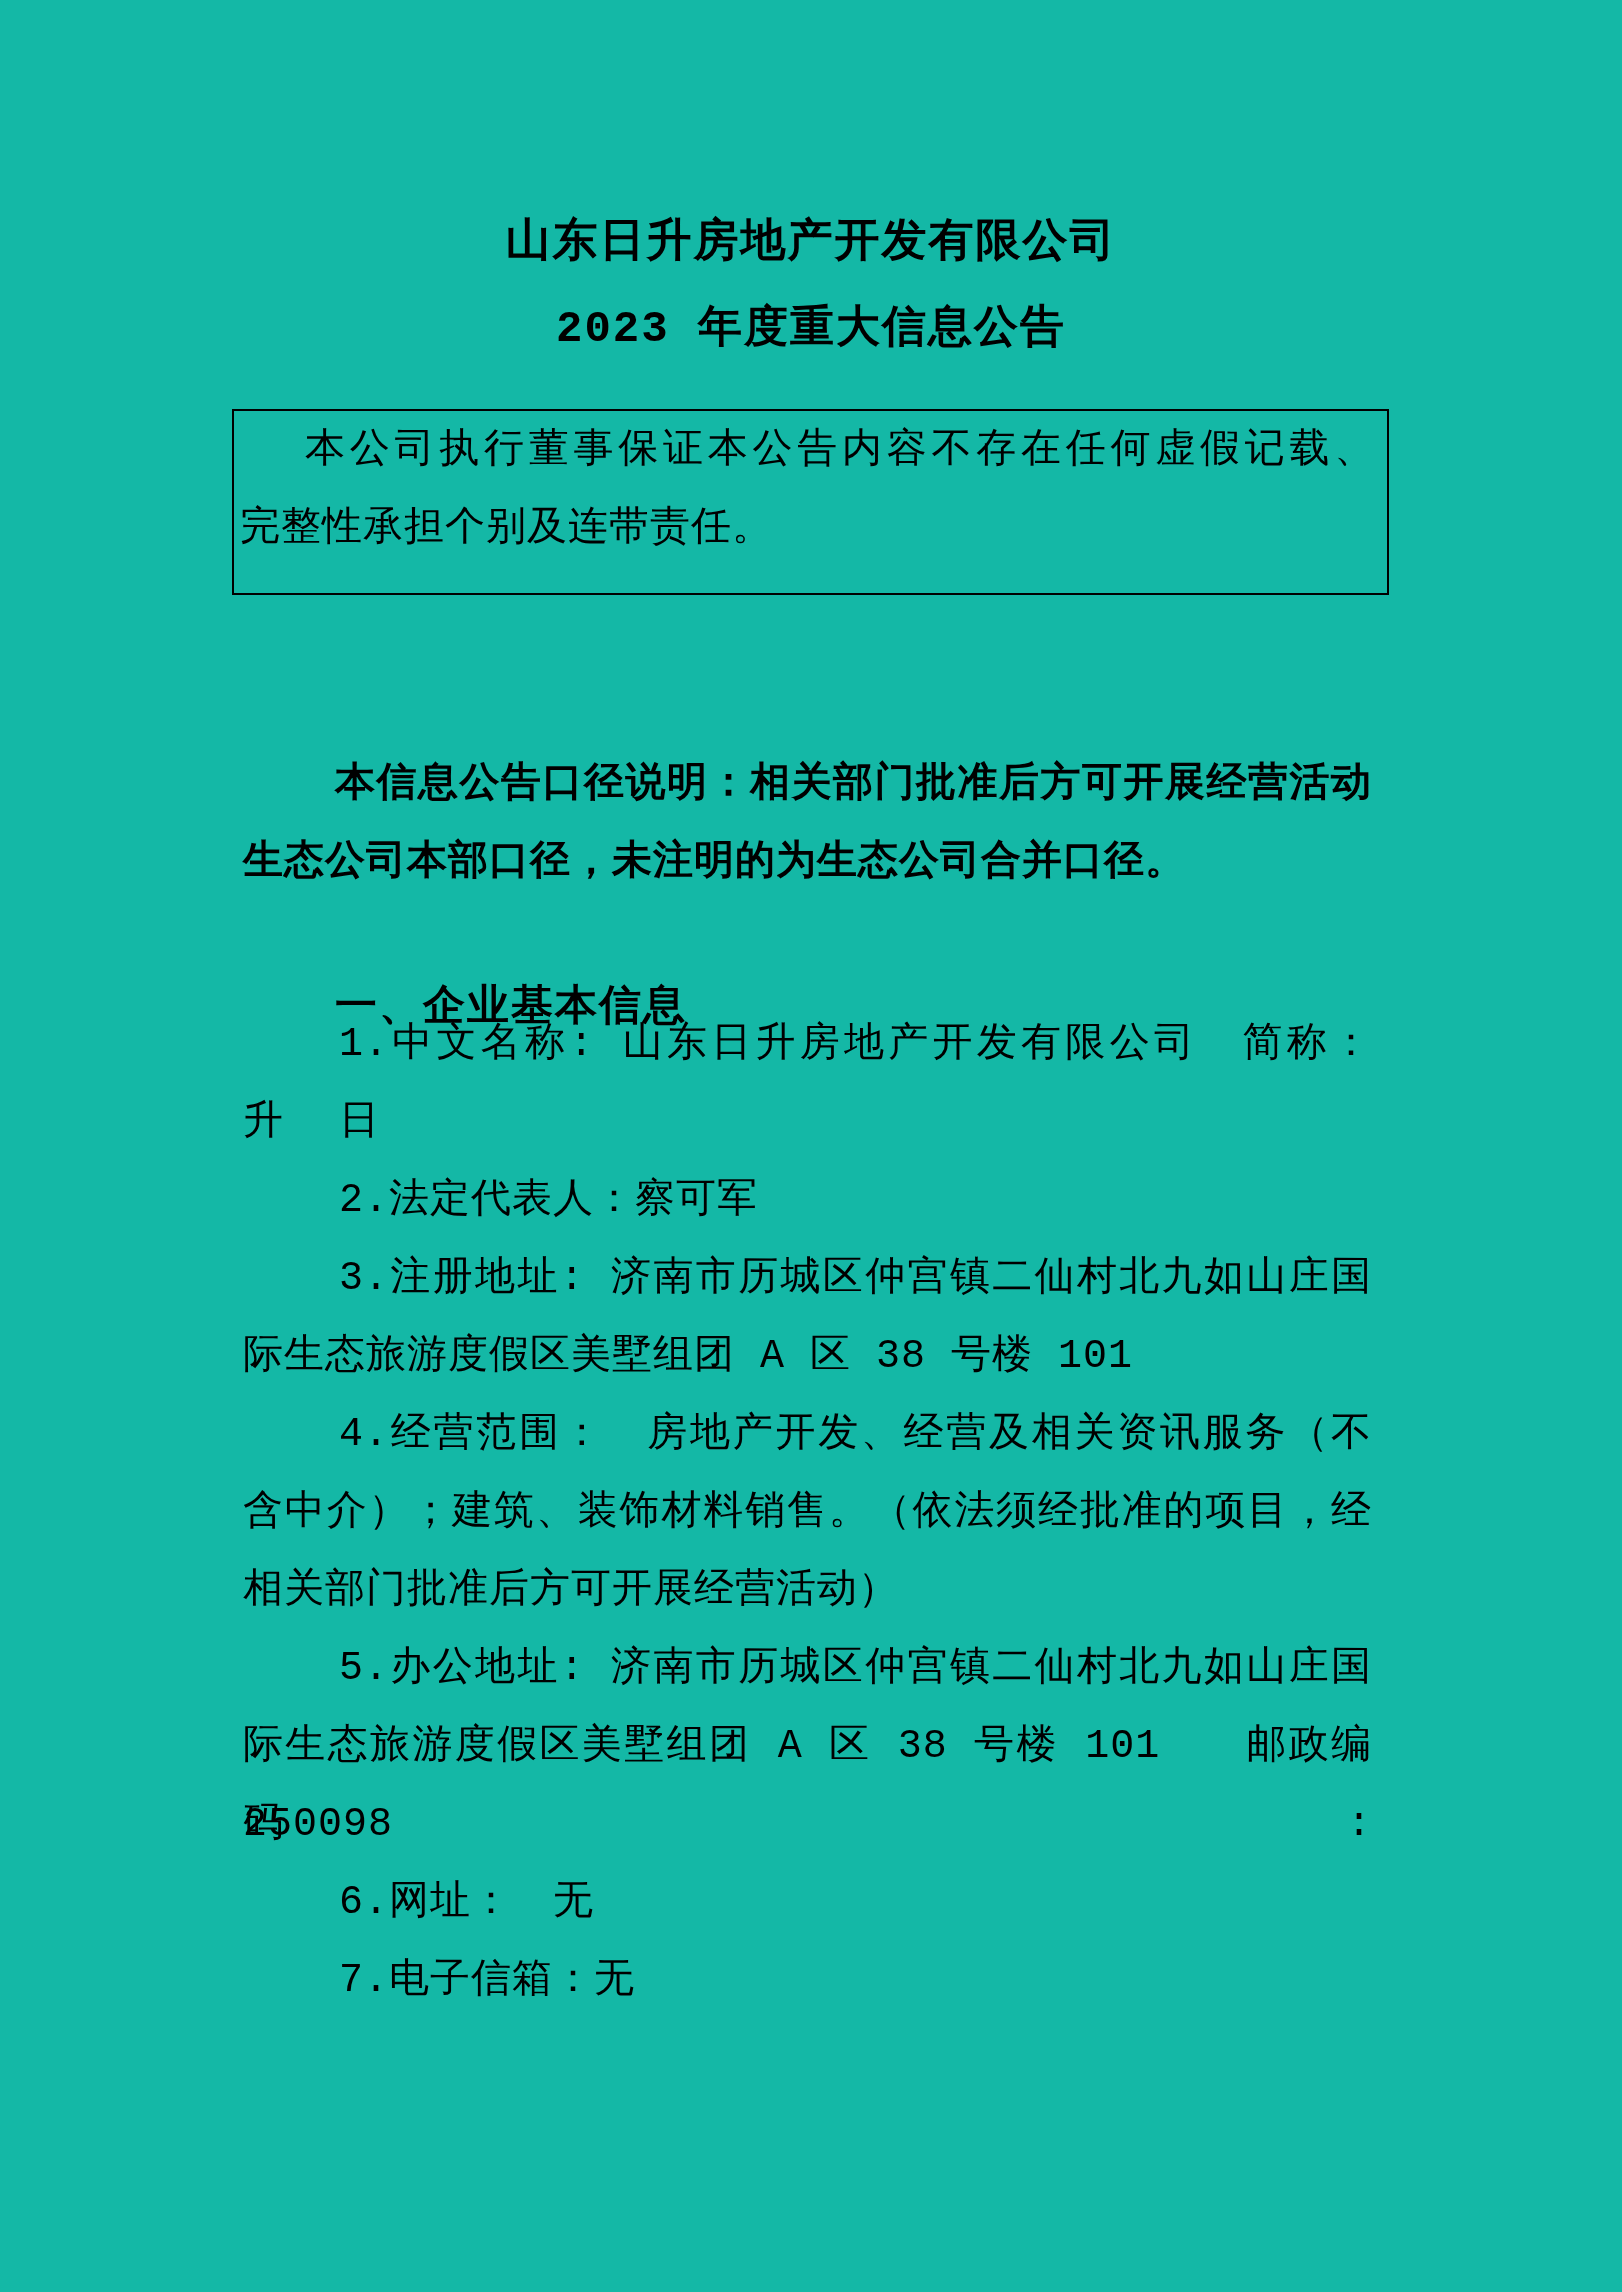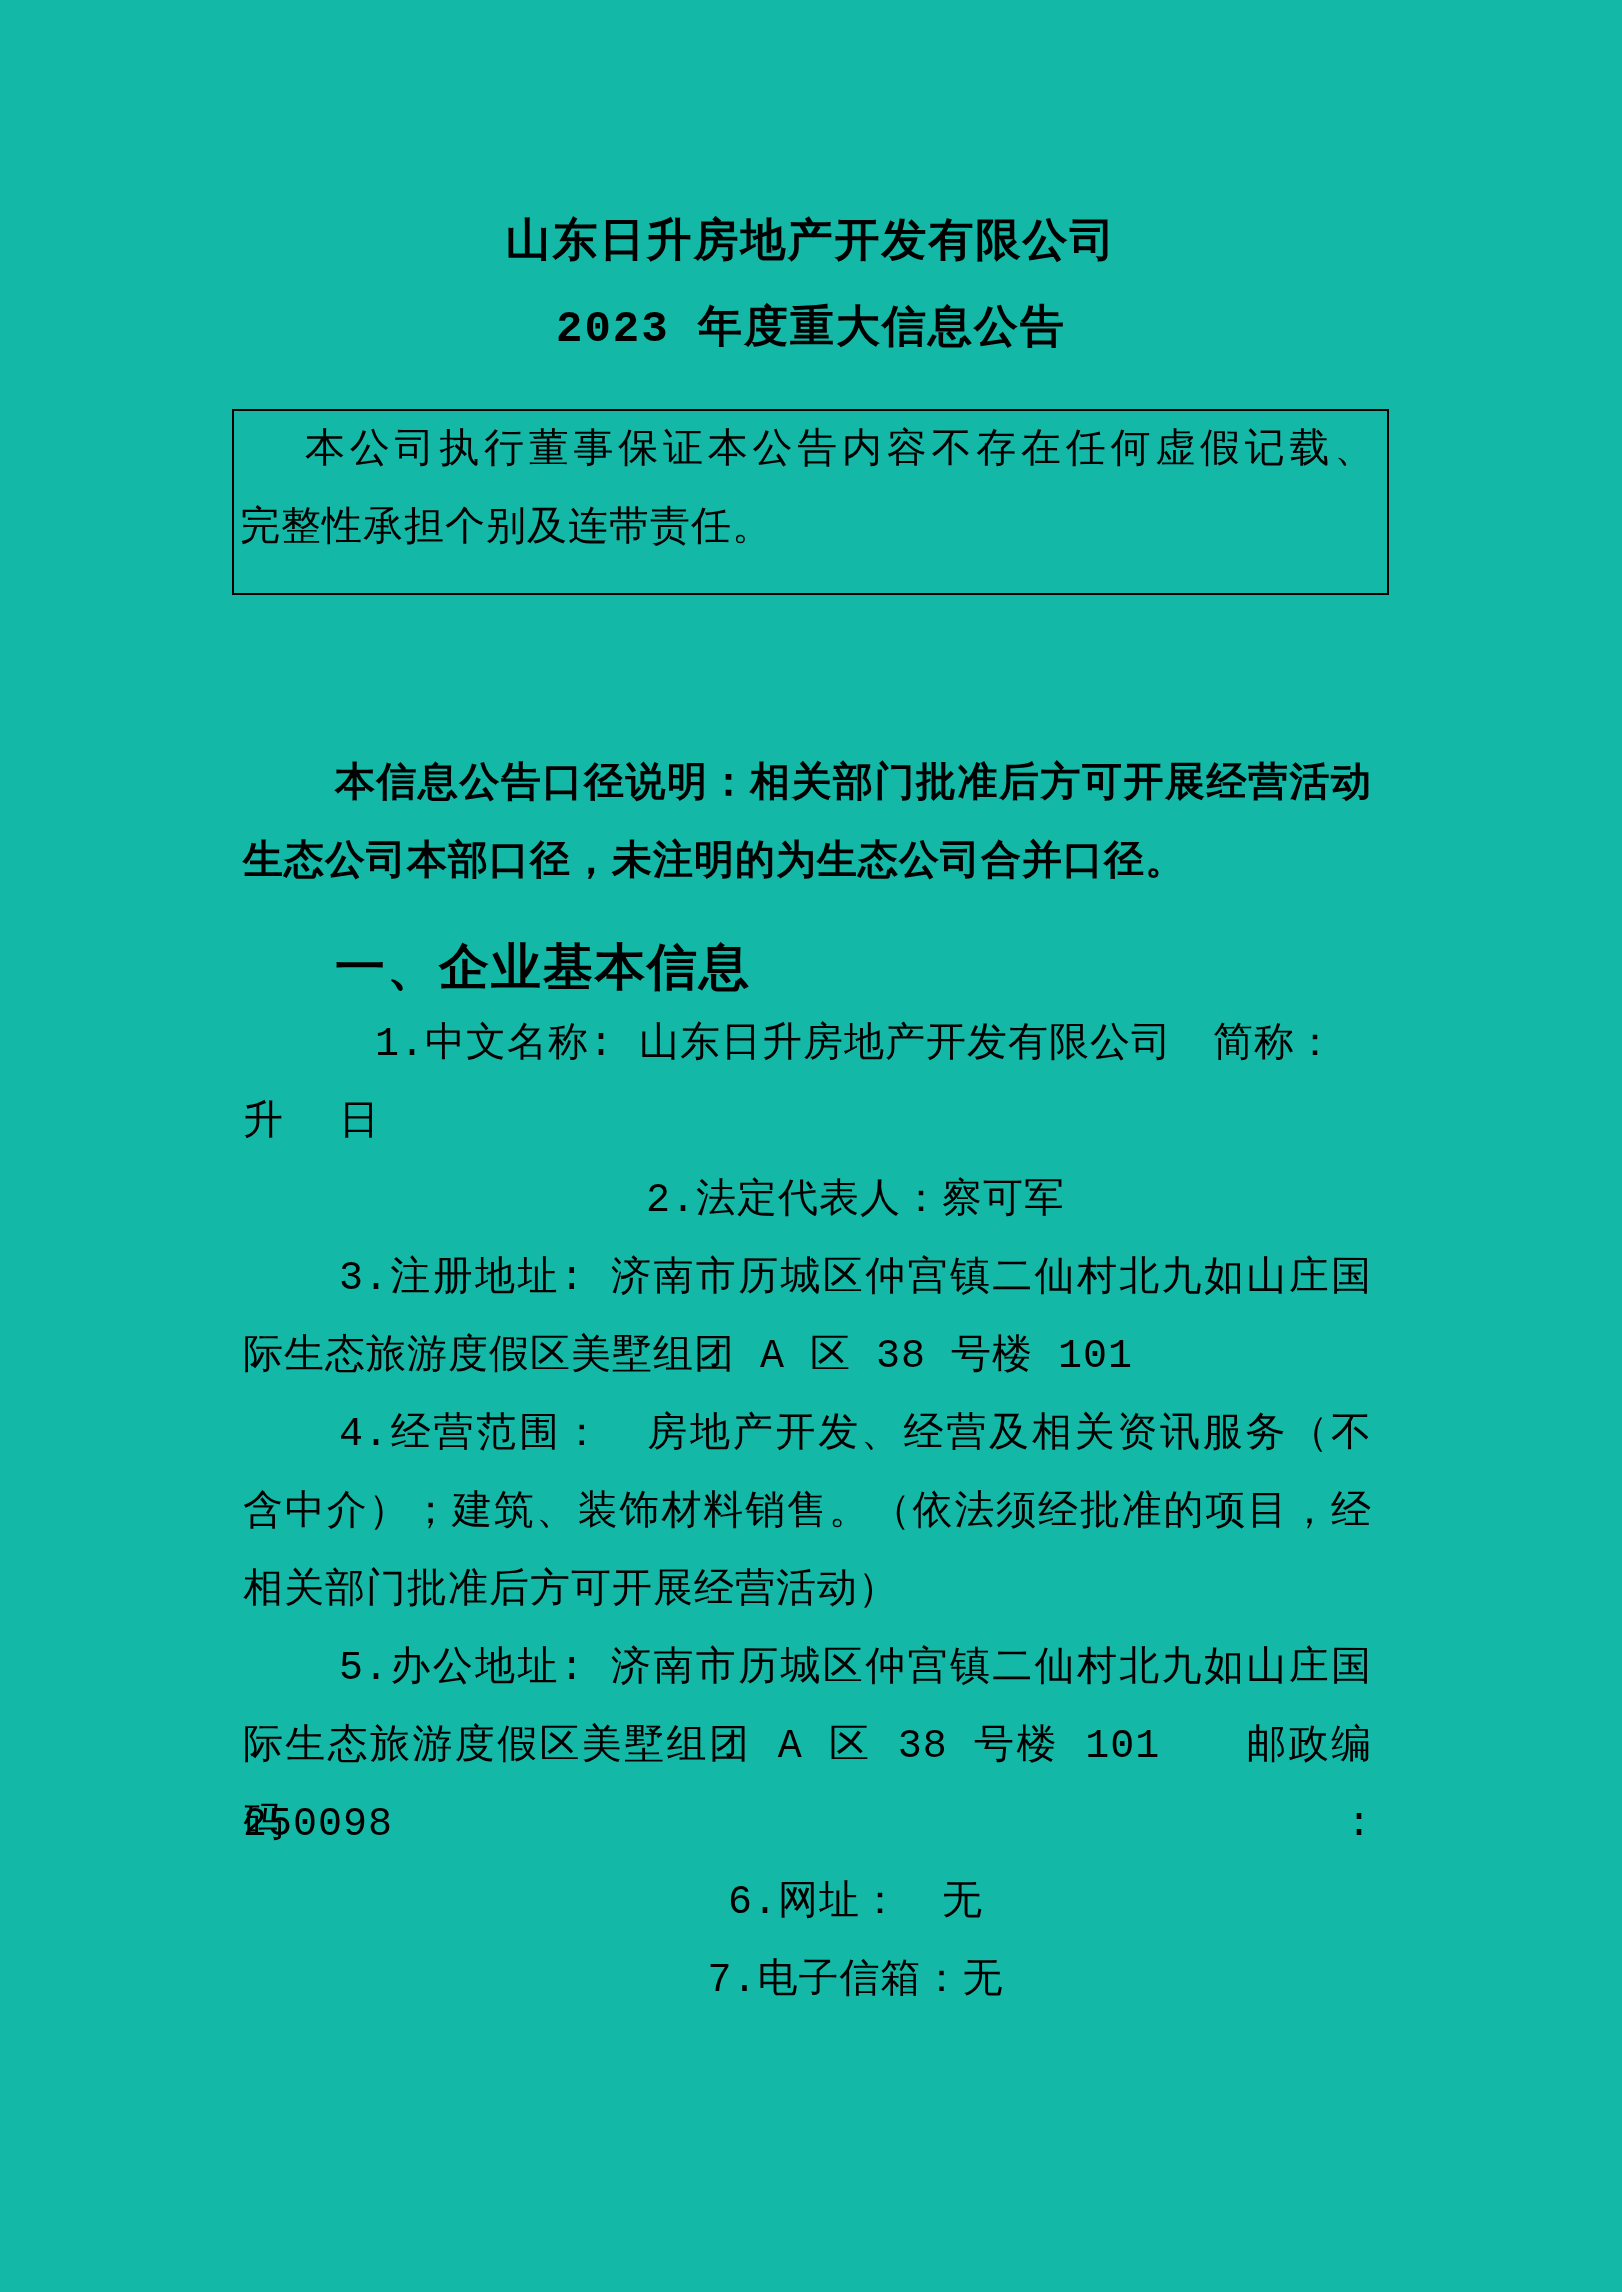--- a/index.html
+++ b/index.html
@@ -44,39 +44,39 @@
     white-space: nowrap;
     overflow: visible;
   }
   
   .jst {
     white-space: normal;
     text-align: justify;
     text-align-last: justify;
   }
   
-  .ind     { padding-left: 96px; text-align: center; }
+  .ind     { padding-left: 96px; }
   .ind-box { padding-left: 65px; }
 
   .note-block {
     position: absolute;
     left: 243px;
     top: 746px;
     width: 1129px;
     font-weight: bold;
   }
   .note-block .ind { padding-left: 92px; }
 
   .section-heading {
     position: absolute;
     left: 243px;
-    top: 932px;
+    top: 969px;
     width: 1129px;
     font-weight: bold;
-    font-size: 50px;
+    font-size: 42px;
     height: 78px;
     line-height: 78px;
     padding-left: 92px;
     box-sizing: border-box;
     letter-spacing: 2px;
   }
   .items-block {
     position: absolute;
     left: 243px;
     top: 1006px;

